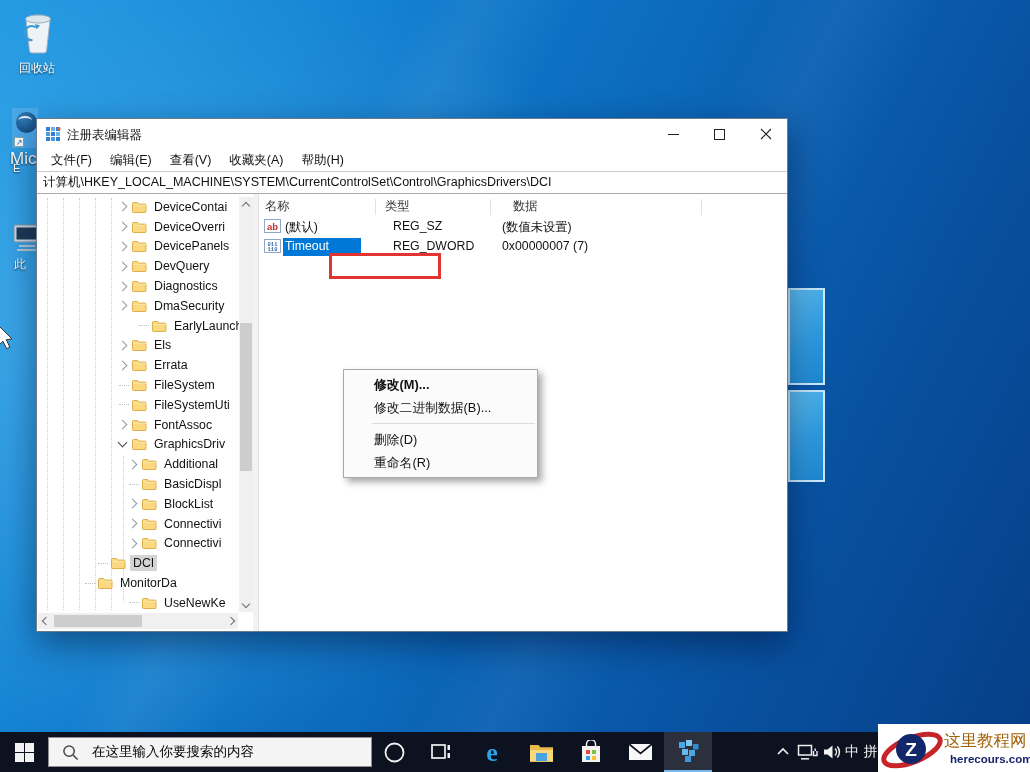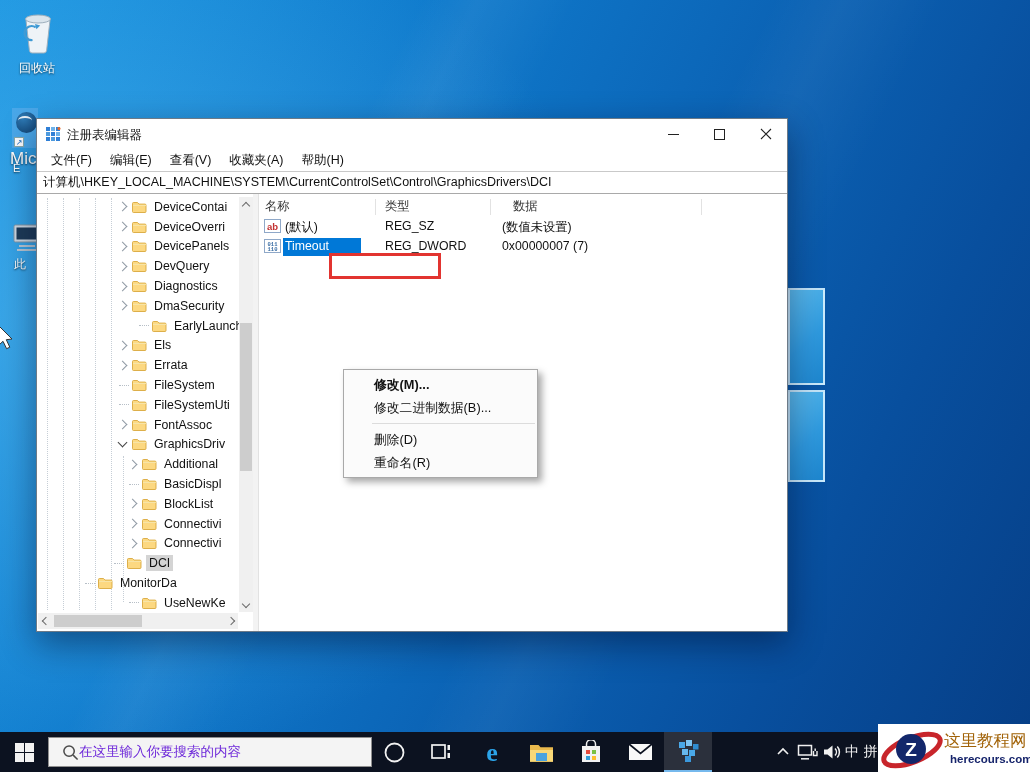--- a/index.html
+++ b/index.html
@@ -83,40 +83,40 @@
 
   #splitter{left:216px;top:0;width:6px;height:437px;background:#f3f3f3;border-right:1px solid #e2e2e2;box-sizing:border-box;}
 
   
   #values{left:222px;top:0;width:528px;height:437px;}
   .vcol-sep{position:absolute;top:5px;height:16px;border-left:1px solid #e2e2e2;}
   .vhead{position:absolute;top:4px;font-size:12.3px;color:#333;}
   .val-row{position:absolute;left:0;width:100%;height:20px;}
   .vcell{position:absolute;top:2px;font-size:12.3px;color:#111;white-space:nowrap;}
   .vicon{position:absolute;left:5px;top:2px;display:flex;}
-  .vname{left:26px;}.vtype{left:126px;}.vdata{left:243px;}
+  .vname{left:26px;}.vtype{left:134px;}.vdata{left:243px;}
   .selbg{position:absolute;left:24px;top:1px;width:78px;height:18px;background:#0078d7;}
   .val-row.selected .vname{color:#fff;}
 
   
   #ctxmenu{left:306px;top:250px;width:195px;background:#fbfbfb;border:1px solid #a9a9a9;
       box-shadow:4px 4px 7px rgba(0,0,0,.35);padding:3px 0;box-sizing:border-box;z-index:40;}
   .ctx-item{height:23px;line-height:23px;padding-left:30px;font-size:12.8px;color:#111;}
   .ctx-item.bold{font-weight:bold;}
   .ctx-sep{height:1px;background:#dcdcdc;margin:4px 2px 4px 28px;}
   #annotation-box{left:329px;top:253px;width:112px;height:26px;border:3px solid #e23430;
       box-sizing:border-box;z-index:45;pointer-events:none;}
 
   
   #taskbar{left:0;top:732px;width:1030px;height:40px;background:#0c1220;z-index:50;}
   #start-btn{left:0;top:0;width:48px;height:40px;display:flex;align-items:center;justify-content:center;}
   #searchbox{left:48px;top:5px;width:324px;height:30px;background:#f4f4f4;border:1px solid #8f8f8f;
       box-sizing:border-box;display:flex;align-items:center;}
   #search-icon{margin-left:13px;display:flex;}
-  #search-ph{font-size:13.5px;color:#6d28d9;white-space:nowrap;}
+  #search-ph{font-size:13.5px;color:#000000;margin-left:13px;white-space:nowrap;}
   .tb-btn{position:absolute;top:0;width:48px;height:40px;display:flex;align-items:center;justify-content:center;}
   .tb-btn.active{background:rgba(255,255,255,.13);border-bottom:2px solid #76b9ed;box-sizing:border-box;}
   .tray-ico{position:absolute;top:0;height:40px;display:flex;align-items:center;justify-content:center;color:#f0f0f0;}
   #ime{font-size:14px;}
   #ime2{font-size:14px;overflow:hidden;width:13px;}
 
   
   #watermark{left:878px;top:724px;width:152px;height:48px;background:#fff;z-index:60;overflow:hidden;}
   #wm-line1{position:absolute;left:66px;top:6px;font-size:16.5px;font-weight:normal;color:#a16207;white-space:nowrap;}
   #wm-line2{position:absolute;left:72px;top:29px;font-size:11.5px;font-weight:bold;color:#16246b;white-space:nowrap;}
@@ -424,21 +424,21 @@
               <span class="chev"></span>
             </span>
             <span class="tfold">
               <svg width="15" height="12" viewBox="0 0 15 12">
                 <path d="M0.5 2.5 a1 1 0 0 1 1 -1 h4 l1.5 1.6 h6 a1 1 0 0 1 1 1 v6.4 a1 1 0 0 1 -1 1 h-11.5 a1 1 0 0 1 -1 -1 z" fill="#fcd881" stroke="#d9a83c" stroke-width="0.9"></path>
                 <path d="M1 4.4 h13" stroke="#f6e6ac" stroke-width="1"></path>
               </svg>
             </span>
             <span class="tlabel">Connectivi</span>
           </div>
-          <div class="tree-row selected" style="padding-left: 75px;">
+          <div class="tree-row selected" style="padding-left: 59px;">
             <span class="texp">
               <span class="stub"></span>
             </span>
             <span class="tfold">
               <svg width="15" height="12" viewBox="0 0 15 12">
                 <path d="M0.5 2.5 a1 1 0 0 1 1 -1 h4 l1.5 1.6 h6 a1 1 0 0 1 1 1 v6.4 a1 1 0 0 1 -1 1 h-11.5 a1 1 0 0 1 -1 -1 z" fill="#fcd881" stroke="#d9a83c" stroke-width="0.9"></path>
                 <path d="M1 4.4 h13" stroke="#f6e6ac" stroke-width="1"></path>
               </svg>
             </span>
             <span class="tlabel">DCI</span>

